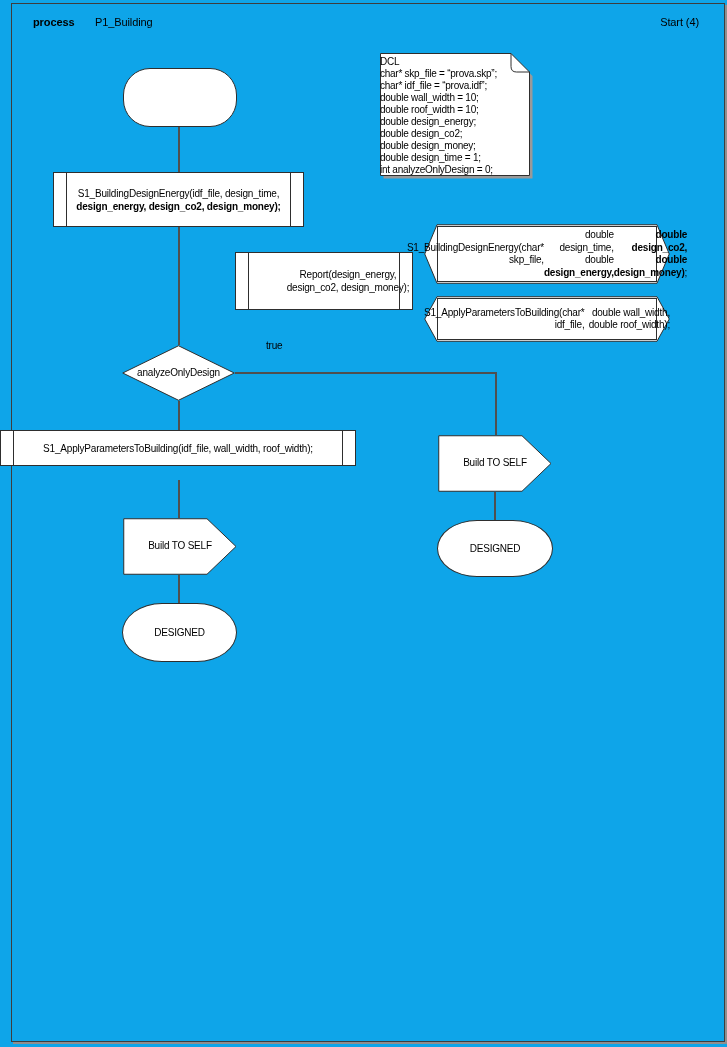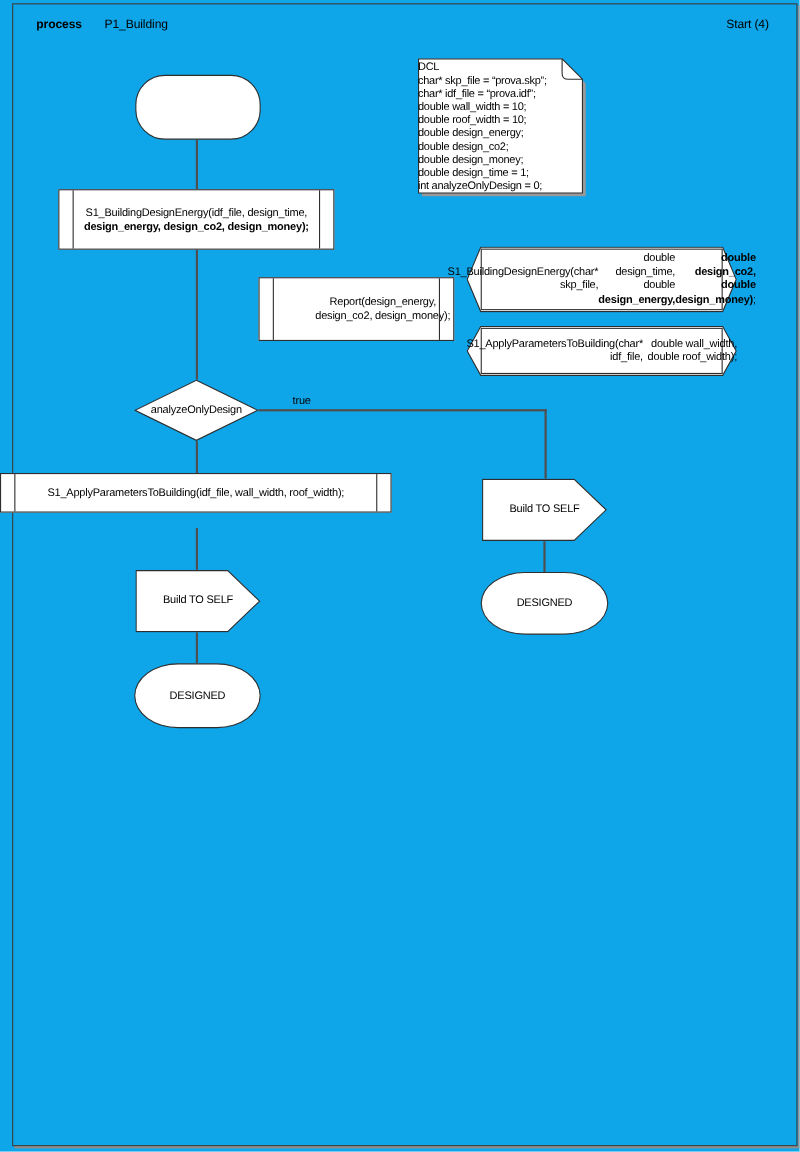--- a/index.html
+++ b/index.html
@@ -55,21 +55,21 @@
 
   <div class="vl" style="left:178px; top:127px; height:45px;"></div>
   <div class="vl" style="left:178px; top:227px; height:118px;"></div>
   <div class="vl" style="left:178px; top:401px; height:29px;"></div>
   <div class="vl" style="left:178px; top:480px; height:38px;"></div>
   <div class="vl" style="left:178px; top:575px; height:28px;"></div>
   <div class="hl" style="left:235px; top:372px; width:262px;"></div>
   <div class="vl" style="left:495px; top:372px; height:63px;"></div>
   <div class="vl" style="left:494px; top:492px; height:28px;"></div>
 
-  <div class="lbl" style="left:266px; top:359px;">true</div>
+  <div class="lbl" style="left:266px; top:340px;">true</div>
   <div class="lbl" style="left:186px; top:403px;margin-top:35px;">false</div>
 
   <div class="shape start" style="left:123px; top:68px; width:114px; height:59px;"></div>
 
   <div class="svgbox" style="left:380px; top:53px; width:158px; height:130px;">
     <svg width="158" height="130" viewBox="0 0 158 130">
       <polygon points="3.5,4.5 134,4.5 152.5,23 152.5,125.5 3.5,125.5" fill="#999999" stroke="none"></polygon>
       <polygon points="0.5,0.5 131,0.5 149.5,19 149.5,122.5 0.5,122.5" fill="#ffffff" stroke="#2e2e2e" stroke-width="1"></polygon>
       <path d="M131,0.5 L131,13.5 Q131,19 136.5,19 L149.5,19" fill="none" stroke="#2e2e2e" stroke-width="1"></path>
     </svg>

